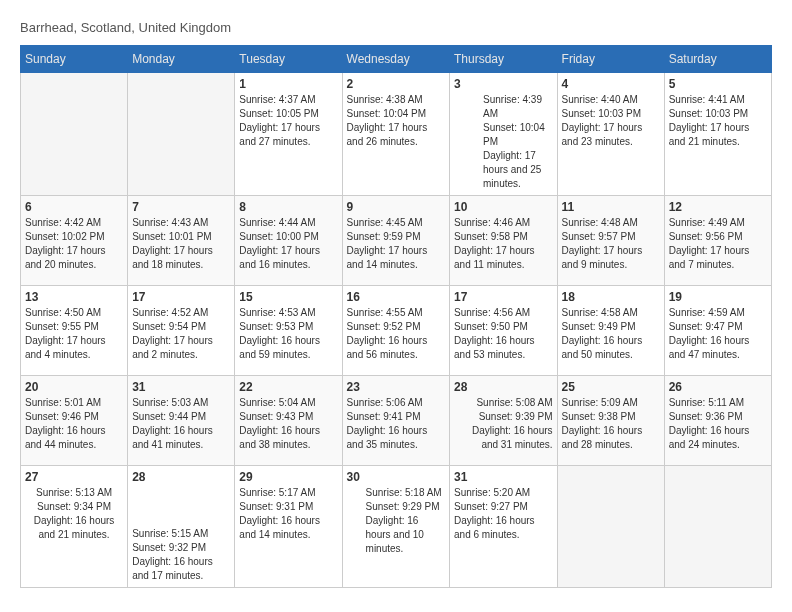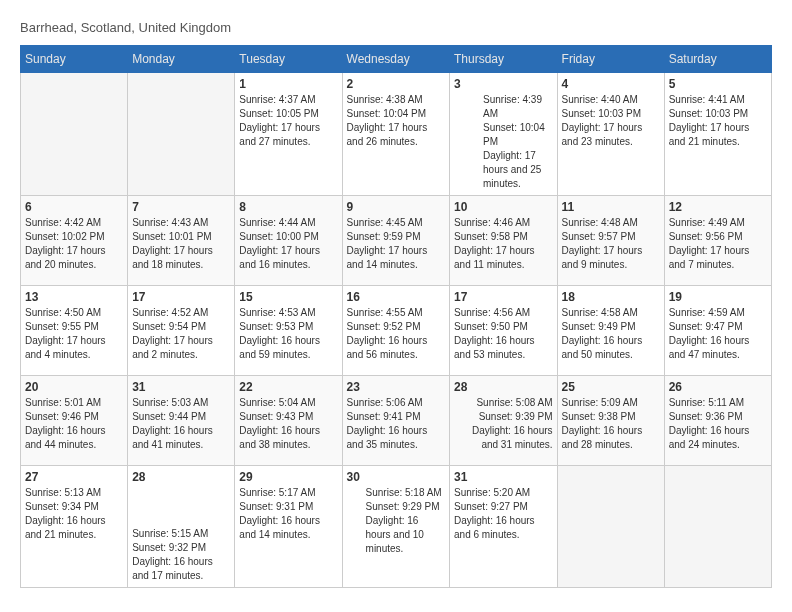--- a/index.html
+++ b/index.html
@@ -274,21 +274,21 @@
         <td>
           <span class="day-number">26</span>
           <div class="day-info" style="white-space: pre-line;">Sunrise: 5:11 AM
 Sunset: 9:36 PM
 Daylight: 16 hours and 24 minutes.</div>
         </td>
       </tr>
       <tr>
         <td>
           <span class="day-number">27</span>
-          <div class="day-info" style="white-space: pre-line;">Sunrise: 5:13 AM
+          <div class="day-info" style="white-space: pre-line; text-align: center;">Sunrise: 5:13 AM
 Sunset: 9:34 PM
 Daylight: 16 hours and 21 minutes.</div>
         </td>
         <td>
           <span class="day-number">28</span>
           <div class="day-info" style="white-space: pre-line; margin-top: 43px;">Sunrise: 5:15 AM
 Sunset: 9:32 PM
 Daylight: 16 hours and 17 minutes.</div>
         </td>
         <td>

